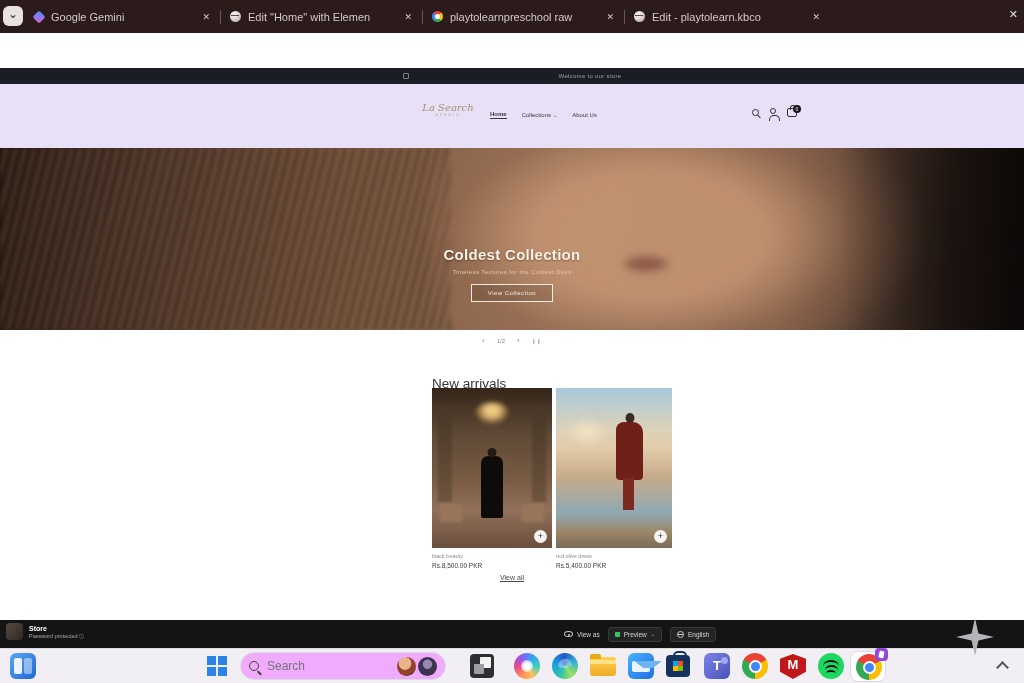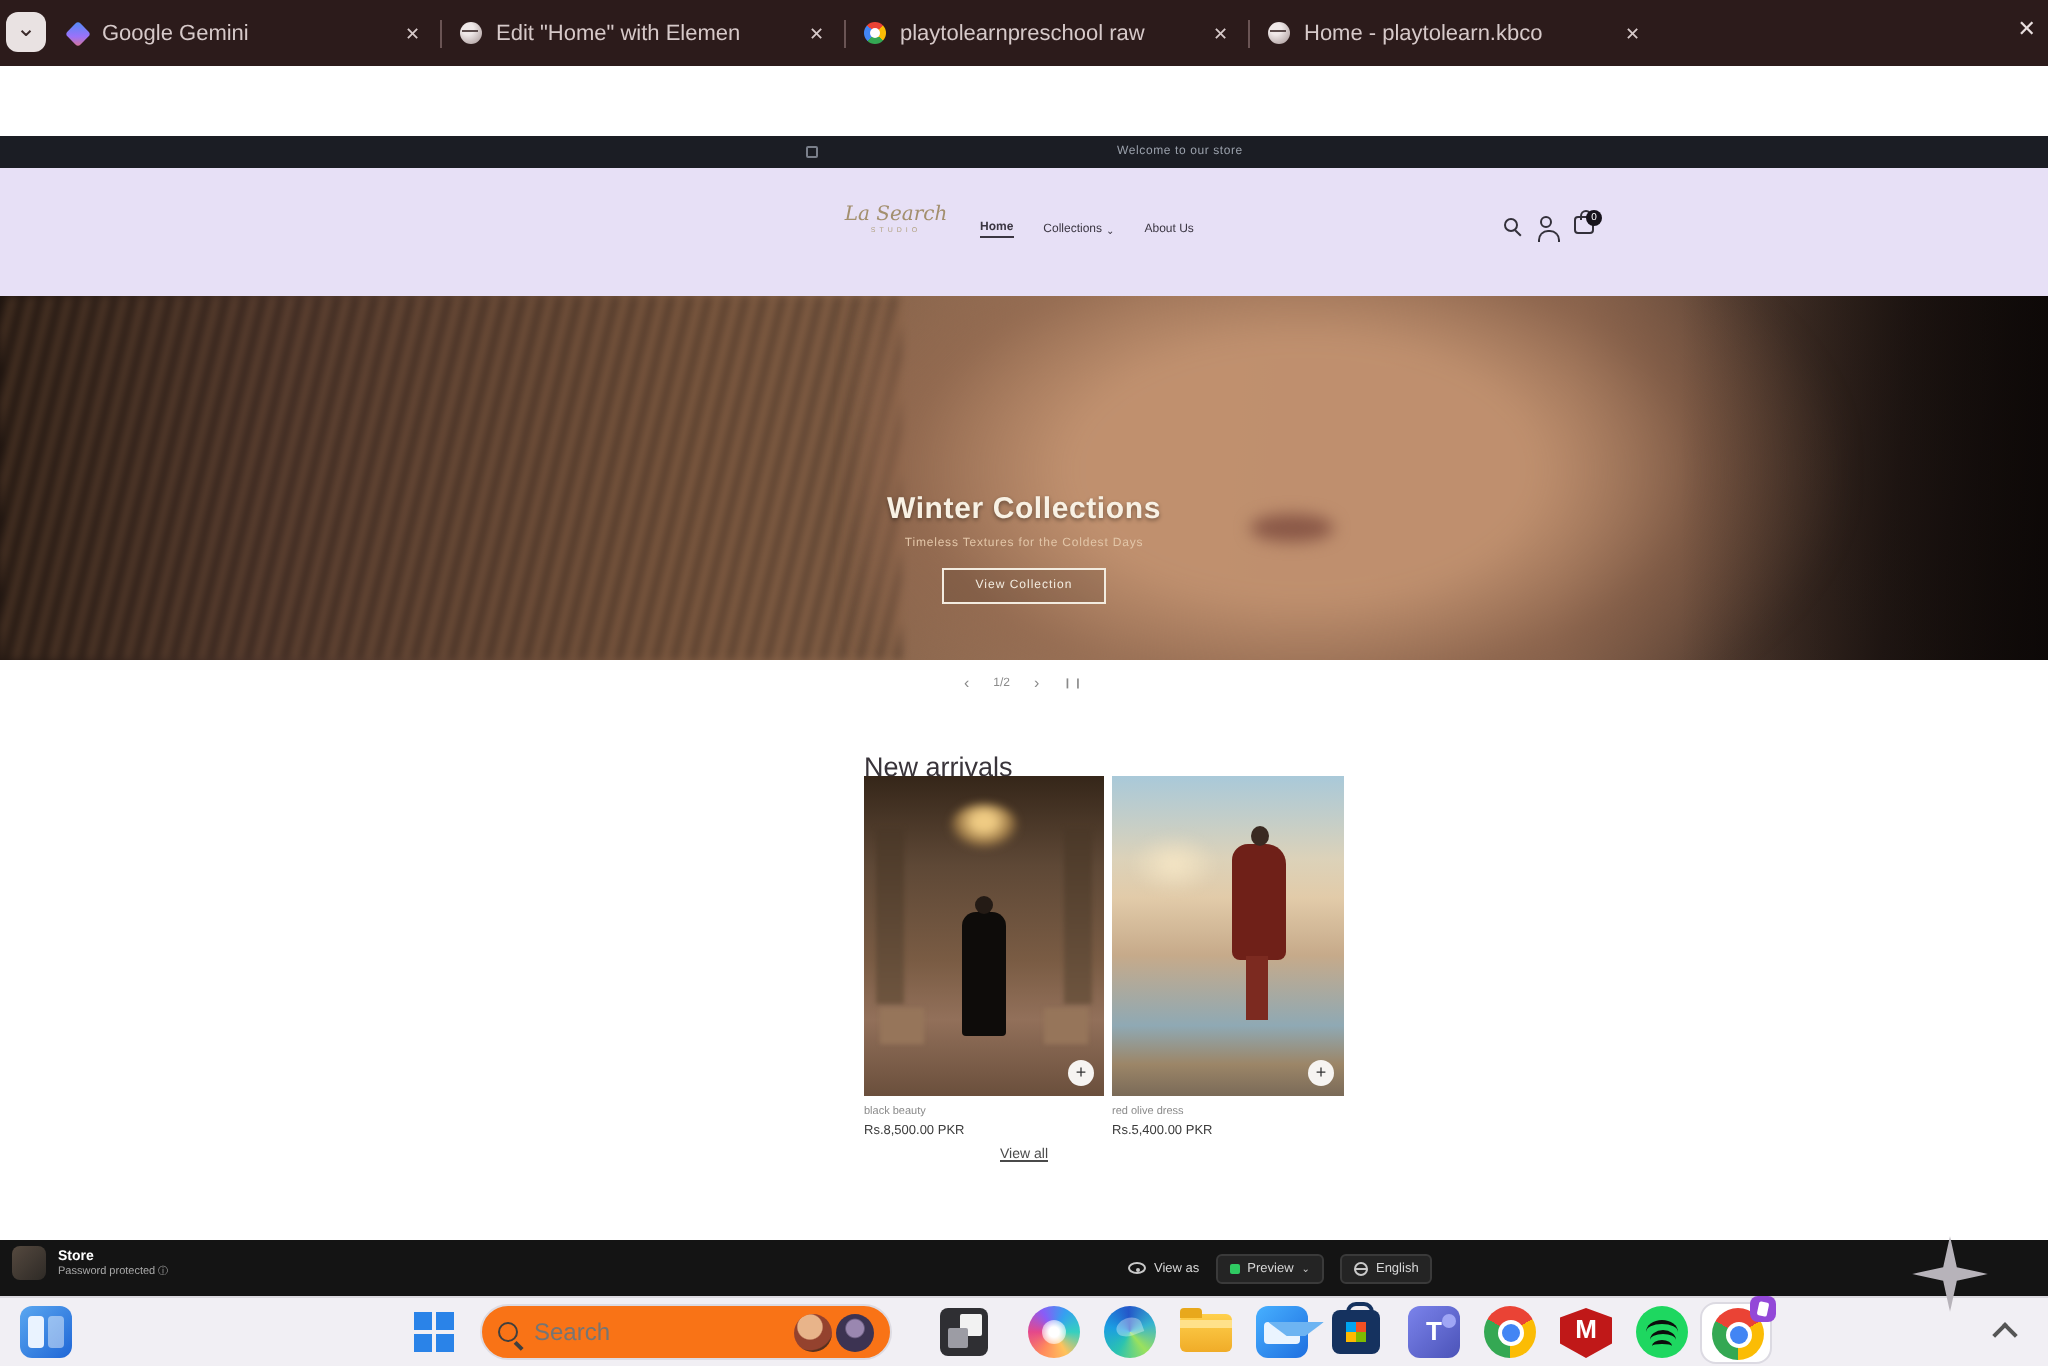--- a/index.html
+++ b/index.html
@@ -175,21 +175,21 @@
   .tb-item { position:absolute; }
   .widget-icon { left:10px; top:4px; width:26px; height:26px; border-radius:6px;
     background:linear-gradient(135deg,#5aa7f0,#1f66d6); }
   .widget-icon::before { content:""; position:absolute; left:4px; top:5px; width:8px; height:16px;
     background:#eaf3ff; border-radius:2px; }
   .widget-icon::after { content:""; position:absolute; right:4px; top:5px; width:8px; height:16px;
     background:rgba(255,255,255,.45); border-radius:2px; }
   .start-icon { left:207px; top:7px; width:20px; height:20px; }
   .start-icon::before { content:""; position:absolute; width:9px; height:9px; background:#2a83e8;
     box-shadow:11px 0 #2a83e8, 0 11px #2a83e8, 11px 11px #2a83e8; }
-  .search-pill { left:240px; top:3px; width:206px; height:28px; background:#f97316; border:1px solid #dddbe2;
+  .search-pill { left:240px; top:3px; width:206px; height:28px; background:#f0abfc; border:1px solid #dddbe2;
     border-radius:14px; display:flex; align-items:center; padding:0 8px; gap:8px; }
   .sp-glass { width:10px; height:10px; border:1.5px solid #3f3f3f; border-radius:50%; position:relative; flex:0 0 auto; }
   .sp-glass::after { content:""; position:absolute; right:-4px; bottom:-3px; width:5px; height:1.5px;
     background:#3f3f3f; transform:rotate(45deg); }
   .sp-input { border:none; outline:none; background:transparent; font-size:12px; color:#3a3a3a; width:100px;
     font-family:"Liberation Sans", sans-serif; }
   .sp-avatars { position:absolute; right:8px; top:4px; display:flex; gap:2px; }
   .sp-av { width:19px; height:19px; border-radius:50%; }
   .sp-av1 { background:radial-gradient(circle at 42% 34%, #e8b48a 0 36%, #94422e 40% 68%, #57301e 72%); }
   .sp-av2 { background:radial-gradient(circle at 50% 38%, #9a87b0 0 28%, #3c3352 34%); }
@@ -280,21 +280,21 @@
 
     <div class="tab" style="left:424px;width:198px;">
       <span class="fav fav-google"></span>
       <span class="title">playtolearnpreschool raw</span>
       <span class="tclose">✕</span>
     </div>
     <div class="tab-sep" style="left:624px;"></div>
 
     <div class="tab" style="left:626px;width:202px;">
       <span class="fav fav-globe"></span>
-      <span class="title">Home - playtolearn.kbco</span>
+      <span class="title">Edit - playtolearn.kbco</span>
       <span class="tclose">✕</span>
     </div>
 
 
     <div class="strip-close">✕</div>
   </div>
 
 
   <div class="webpage">
 
@@ -324,21 +324,21 @@
         </span>
       </div>
     </div>
 
     <div class="hero">
       <div class="hero-hair"></div>
       <div class="hero-face"></div>
       <div class="hero-lips"></div>
       <div class="hero-shadow-r"></div>
       <div class="hero-text">
-        <div class="hero-title">Winter Collections</div>
+        <div class="hero-title">Coldest Collection</div>
         <div class="hero-sub">Timeless Textures for the Coldest Days</div>
         <div class="hero-btn">View Collection</div>
       </div>
     </div>
 
     <div class="slide-controls">
       <span class="sc g-prev"></span>
       <span class="slide-count">1/2</span>
       <span class="sc g-next"></span>
       <span class="sc g-pause"></span>

